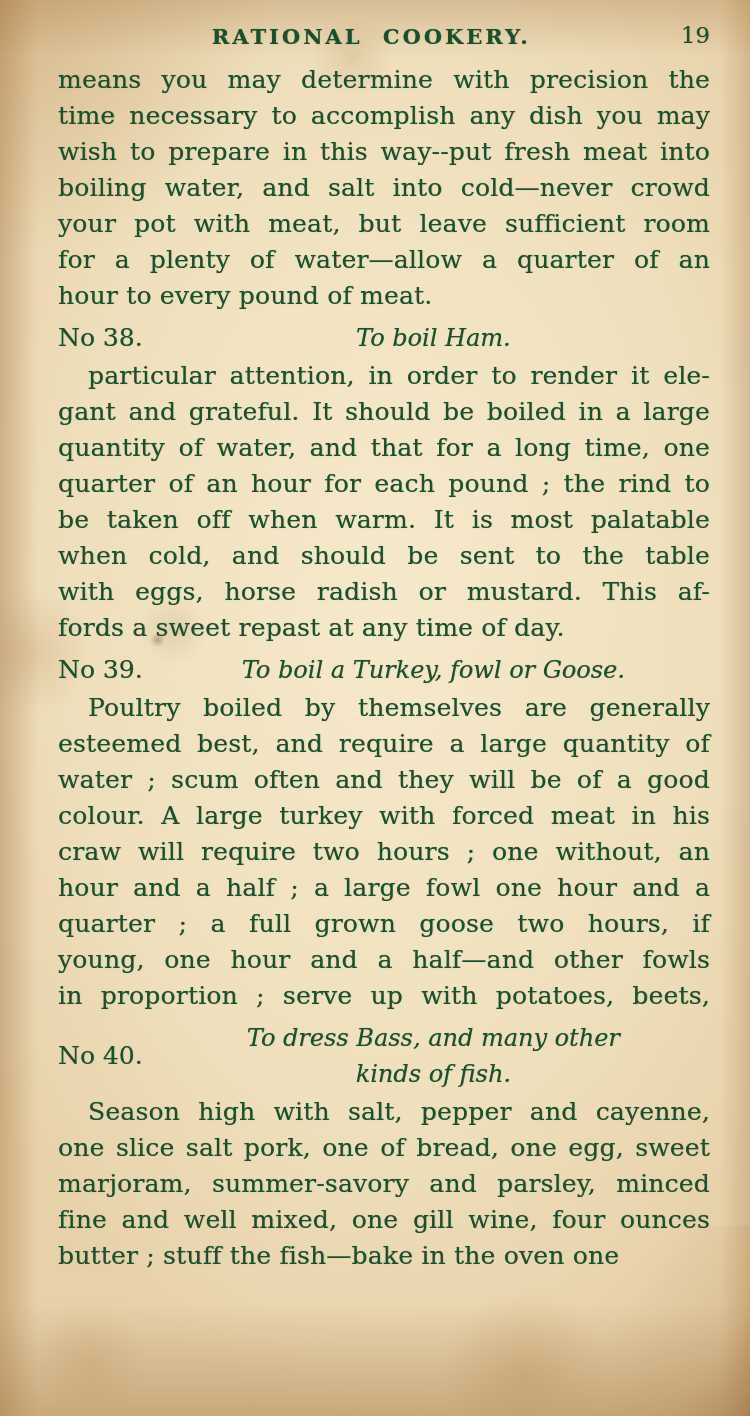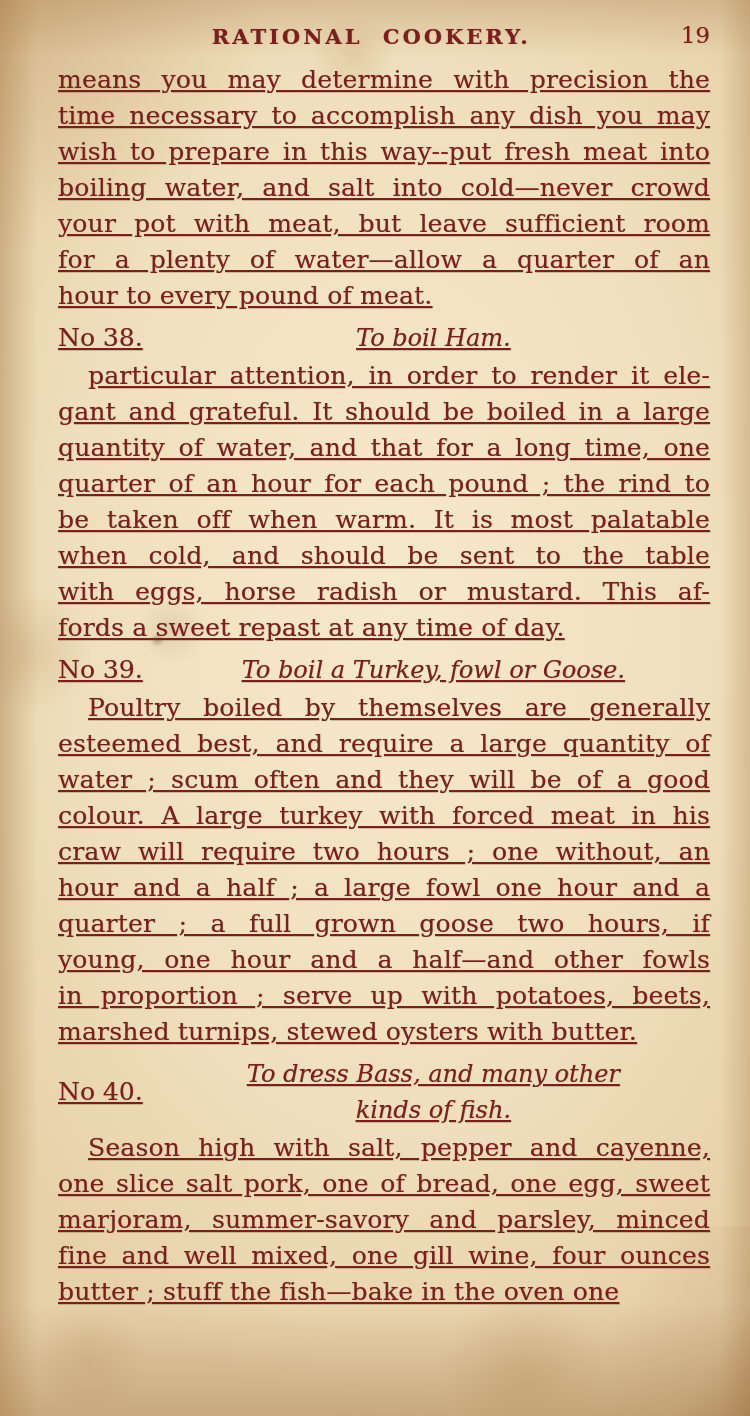--- a/index.html
+++ b/index.html
@@ -30,22 +30,21 @@
       radial-gradient(circle 120px at 70% 97%, rgba(170,124,70,0.25), rgba(170,124,70,0) 70%),
       radial-gradient(circle 80px at 12% 96%, rgba(170,124,70,0.18), rgba(170,124,70,0) 70%);
   }
   
   .paper::after{
     content:"";position:absolute;right:0;bottom:0;width:260px;height:190px;
     background:linear-gradient(305deg, rgba(140,95,50,0.38) 0%, rgba(165,122,74,0.20) 20%, rgba(0,0,0,0) 52%);
   }
   .sheet{
     position:absolute;left:58px;right:40px;top:20px;
-    color:#7f1d1d;
-    text-decoration:underline;
+    color:#14532d;
   }
   .txt{ text-shadow:0.3px 0.4px 0.7px rgba(56,46,32,0.55); }
   .header{position:relative;height:40px;}
   .header-title{
     position:absolute;left:50%;top:4px;transform:translateX(-54%);
     font-weight:bold;font-size:21px;letter-spacing:3px;word-spacing:10px;
     white-space:nowrap;
   }
   .page-num{position:absolute;right:0;top:2px;font-size:23px;}
   .body-text{margin-top:2px;}
@@ -105,21 +104,20 @@
       <div class="para indent">
         <div class="line txt">Poultry boiled by themselves are generally</div>
         <div class="line txt">esteemed best, and require a large quantity of</div>
         <div class="line txt">water ; scum often and they will be of a good</div>
         <div class="line txt">colour.   A large turkey with forced meat in his</div>
         <div class="line txt">craw will require two hours ;  one without, an</div>
         <div class="line txt">hour and a half ;  a large fowl one hour and a</div>
         <div class="line txt">quarter ;  a full grown goose two hours, if</div>
         <div class="line txt">young, one hour and a half—and other fowls</div>
         <div class="line txt">in proportion ;  serve up with potatoes, beets,</div>
-        <div class="line txt last">marshed turnips, stewed oysters with butter.</div>
       </div>
       <div class="heading">
         <span class="h-no txt">No 40.</span>
         <span class="h-title">
           <div class="txt">To dress Bass, and many other</div>
           <div class="txt">kinds of fish.</div>
         </span>
       </div>
       <div class="para indent">
         <div class="line txt">Season high with salt, pepper and cayenne,</div>

